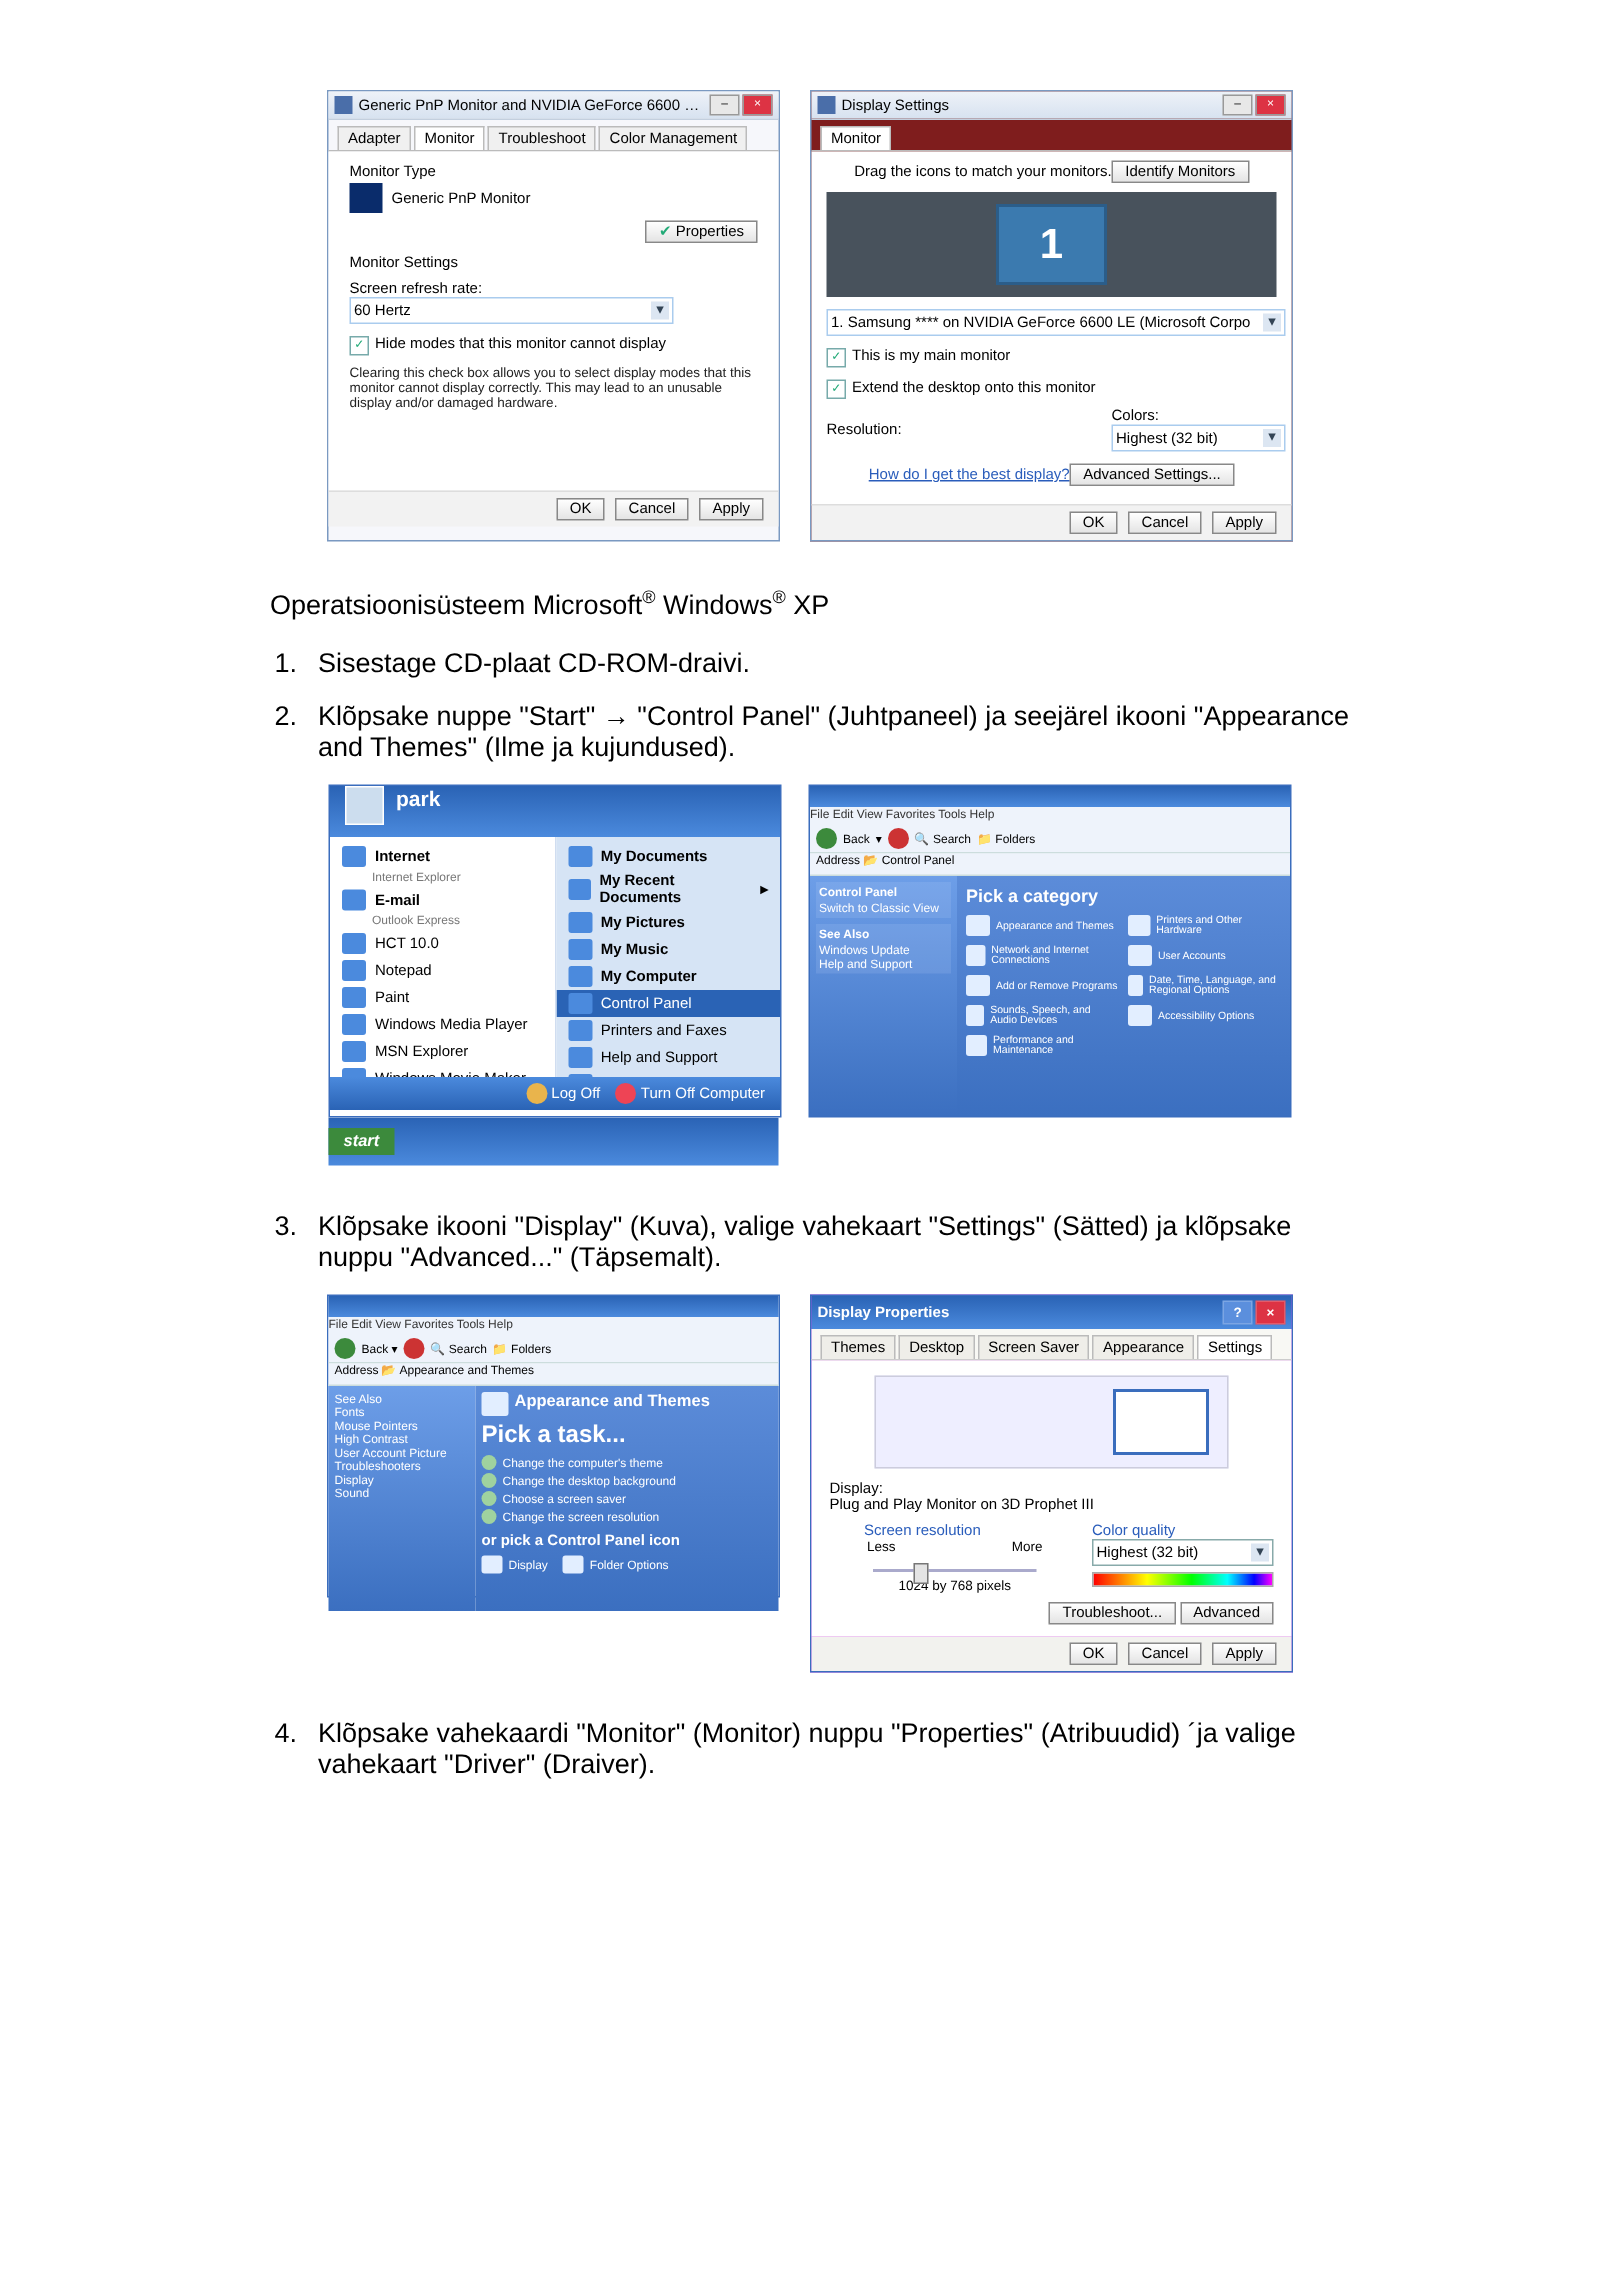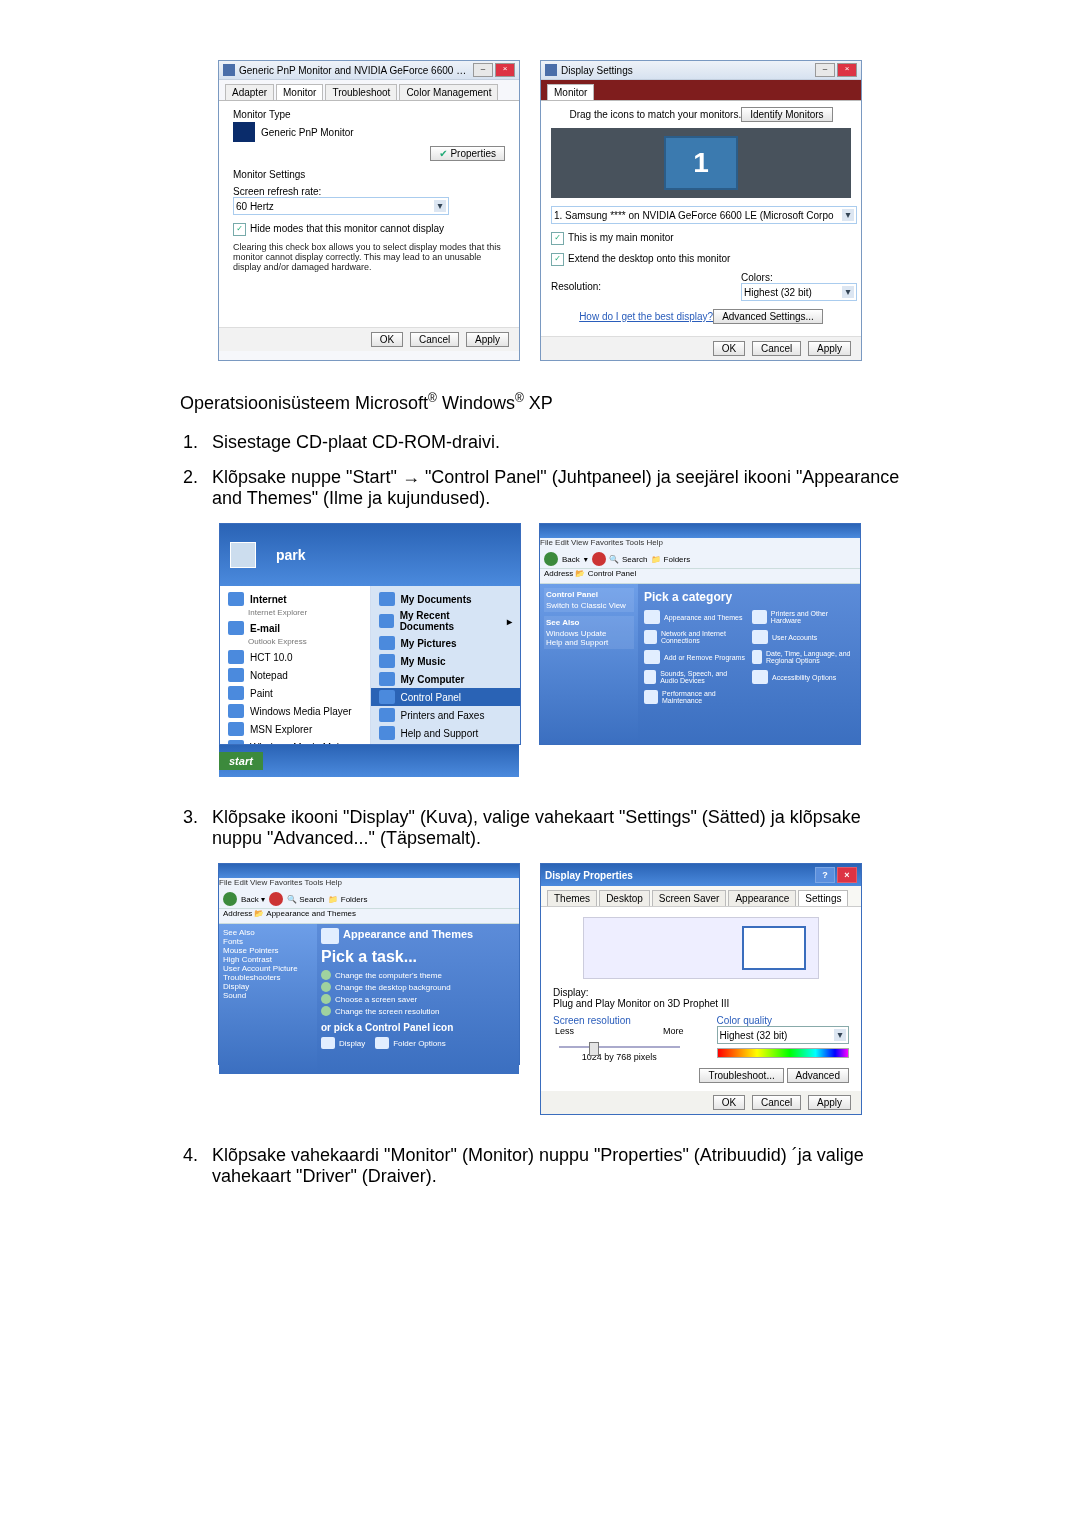--- a/index.html
+++ b/index.html
@@ -177,23 +177,22 @@
     border: 1px solid #3a6dbd;
     font-size: 10px;
     position: relative;
     overflow: hidden;
   }
   .start-header {
     height: 34px;
     background: linear-gradient(#2a63b5,#4b8add);
     color: #fff;
     font-weight: bold;
-    display: flex; align-items: center; padding: 14px 10px;
+    display: flex; align-items: flex-start; padding: 0 10px;
     font-size: 14px;
-    gap: 12px;
   }
   .start-header .avatar {
     width: 24px; height: 24px; background: #cde; margin-right: 8px; border: 1px solid #fff;
   }
   .start-cols { display: flex; height: 160px; }
   .start-col { width: 50%; padding: 4px 0; overflow: hidden; }
   .start-col.left { background: #fff; border-right: 1px solid #d0ddf0; }
   .start-col.right { background: #d6e4f5; }
   .start-item {
     display: flex; align-items: center; gap: 6px;
@@ -357,21 +356,21 @@
     height: 60px; background: #eef;
     border: 1px solid #ccd;
     margin: 0 30px 8px 30px;
     position: relative;
   }
   .dp-preview .dwin {
     position: absolute; right: 12px; top: 8px;
     width: 60px; height: 40px;
     background: #fff; border: 2px solid #3a6dbd;
   }
-  .dp-two-col { display: flex; gap: 31px; }
+  .dp-two-col { display: flex; gap: 31px; margin-left: 23px; }
   .dp-col { flex: 1; }
   .range-bar {
     height: 8px;
     background: linear-gradient(90deg,
       #f00 0%, #ff0 30%, #0f0 55%, #0ff 75%, #00f 90%, #f0f 100%);
     border: 1px solid #aaa;
   }
   .dp-select {
     border: 1px solid #8aa; background: #fff;
     height: 16px; display:flex; align-items:center;

